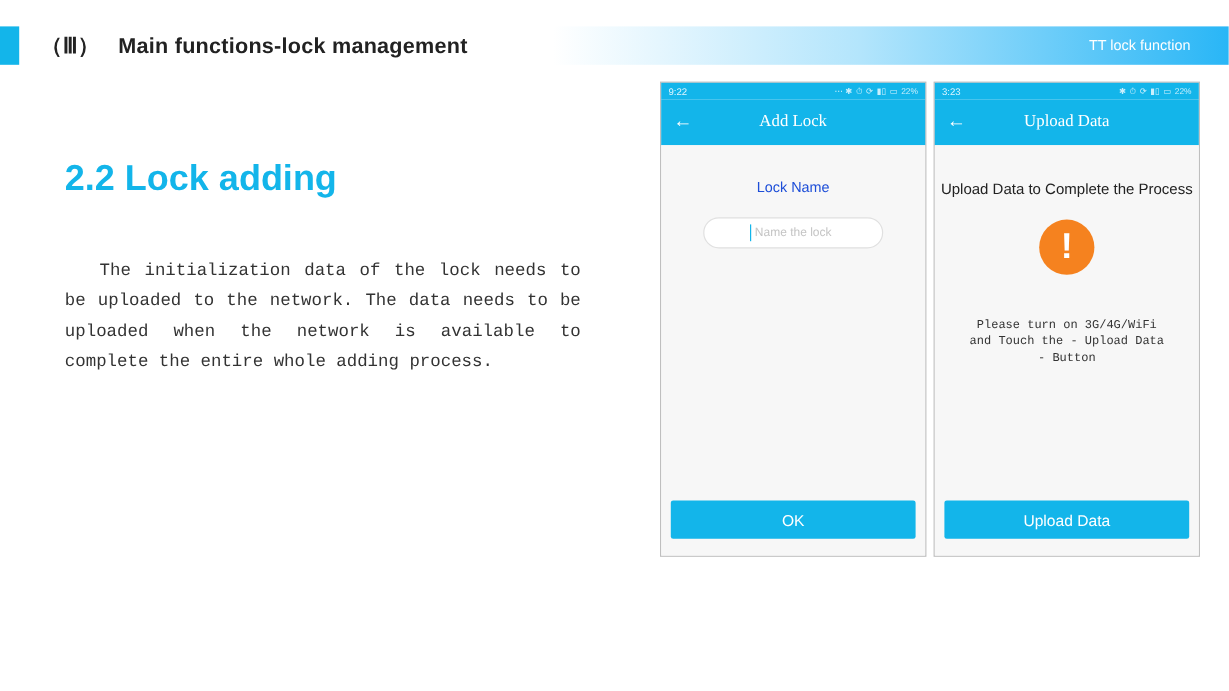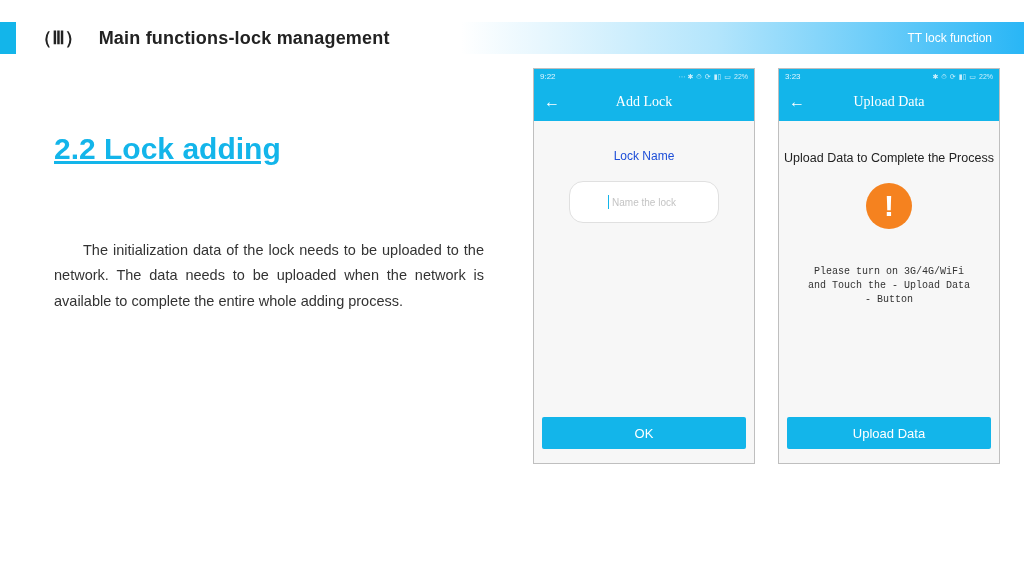--- a/index.html
+++ b/index.html
@@ -40,37 +40,37 @@
 
   .left-col {
     position: absolute;
     left: 54px; top: 78px;
     width: 430px;
   }
   .section-heading {
     color: #13b5ea;
     font-size: 30px;
     font-weight: 700;
-    margin-bottom: 72px;
-    text-decoration: underline;
+    margin-bottom: 48px;
   }
   .section-body {
     color: #333;
     font-size: 14.5px;
     line-height: 1.75;
     text-align: justify;
     text-indent: 2em;
+    font-family: Liberation Mono, monospace;
   }
 
   .phones {
     position: absolute;
     right: 24px;
     top: 14px;
     display: flex;
-    gap: 23px;
+    gap: 6px;
     margin-left: 12px;
   }
   .phone {
     width: 222px;
     height: 396px;
     border: 1px solid #bfbfbf;
     background: #f7f7f7;
     position: relative;
     display: flex;
     flex-direction: column;
@@ -117,21 +117,21 @@
     text-align: center;
   }
   .label-small {
     font-size: 12px;
     color: #1d4ed8;
     margin-bottom: 18px;
   }
   .name-input {
     width: 150px;
     margin: 0 auto;
-    height: 42px;
+    height: 26px;
     border: 1px solid #e0e0e0;
     border-radius: 14px;
     background: #fff;
     display: flex;
     align-items: center;
     justify-content: center;
     position: relative;
   }
   .name-input .cursor {
     width: 1px; height: 14px; background: #13b5ea;

